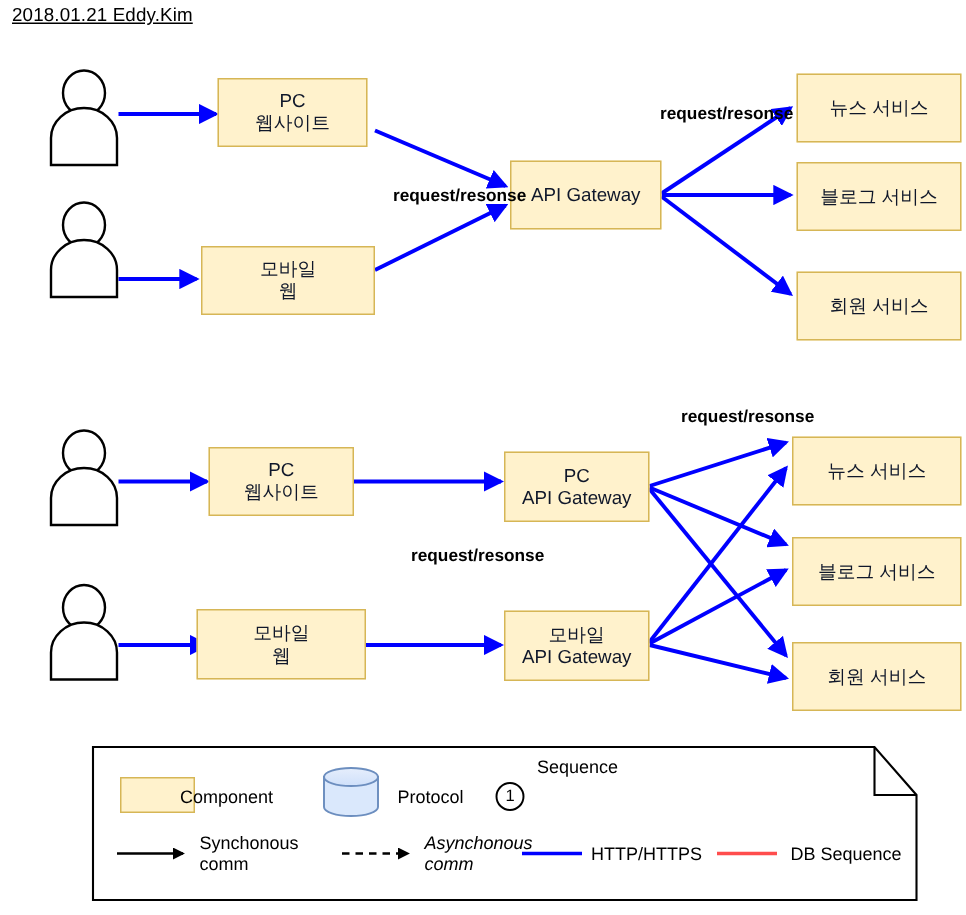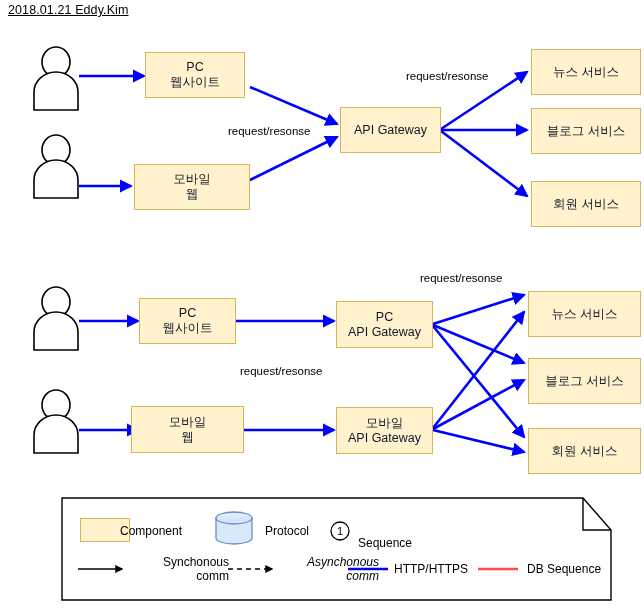--- a/index.html
+++ b/index.html
@@ -6,27 +6,27 @@
   body{width:644px;height:610px;position:relative;overflow:hidden;
        font-family:"Liberation Sans","DejaVu Sans",sans-serif;color:#000;}
   #canvas{position:absolute;left:0;top:0;width:644px;height:610px;}
   .date-stamp{position:absolute;left:8px;top:3px;font-size:12.5px;color:#000;
               letter-spacing:.1px;white-space:nowrap;text-decoration:underline;}
   .node{position:absolute;box-sizing:border-box;background:#fff2cc;
         border:1px solid #d6b656;display:flex;align-items:center;
         justify-content:center;text-align:center;font-size:12.5px;
         line-height:15px;color:#0f172a;}
   .node span{display:block;}
-  .edge-label{position:absolute;font-size:11.5px;font-weight:normal;color:#000;
-              white-space:nowrap;}
+  .edge-label{position:absolute;font-size:11.5px;font-weight:bold;color:#000;
+              white-space:nowrap;margin-left:34px;}
   .swatch-component{position:absolute;left:80px;top:518px;width:50px;height:24px;
                     background:#fff2cc;border:1px solid #d6b656;box-sizing:border-box;}
   .lg-label{position:absolute;font-size:12px;line-height:14px;color:#000;
             white-space:nowrap;}
-  .lg-label.two{white-space:normal;text-align:right;width:96px;}
+  .lg-label.two{white-space:normal;text-align:left;width:96px;}
 </style>
 </head>
 <body>
 
 <div class="date-stamp">2018.01.21 Eddy.Kim</div>
 
 <svg id="canvas" viewBox="0 0 644 610" xmlns="http://www.w3.org/2000/svg">
   <defs>
     <marker id="ah-blue" markerWidth="5.2" markerHeight="5.2" refX="4.4" refY="2.6" orient="auto" markerUnits="strokeWidth">
       <path d="M0,0 L5.2,2.6 L0,5.2 z" fill="#0000ff"></path>
@@ -179,18 +179,18 @@
   <span>회원 서비스</span>
 </div>
 
 <div class="edge-label" style="left:420px;top:272px;">request/resonse</div>
 <div class="edge-label" style="left:240px;top:365px;">request/resonse</div>
 
 <div class="swatch-component"></div>
 <div class="lg-label" style="left:120px;top:524px;">Component</div>
 <div class="lg-label" style="left:265px;top:524px;">Protocol</div>
 <div class="lg-label" style="left:337px;top:524px;font-size:11px;">1</div>
-<div class="lg-label" style="left:358px;top:536px;text-align:right;">Sequence</div>
+<div class="lg-label" style="left:358px;top:504px;text-align:right;">Sequence</div>
 
 <div class="lg-label two" style="left:133px;top:555px;">Synchonous comm</div>
 <div class="lg-label two" style="left:283px;top:555px;font-style:italic;">Asynchonous comm</div>
 <div class="lg-label" style="left:394px;top:562px;">HTTP/HTTPS</div>
 <div class="lg-label" style="left:527px;top:562px;">DB Sequence</div>
 
 </body></html>

